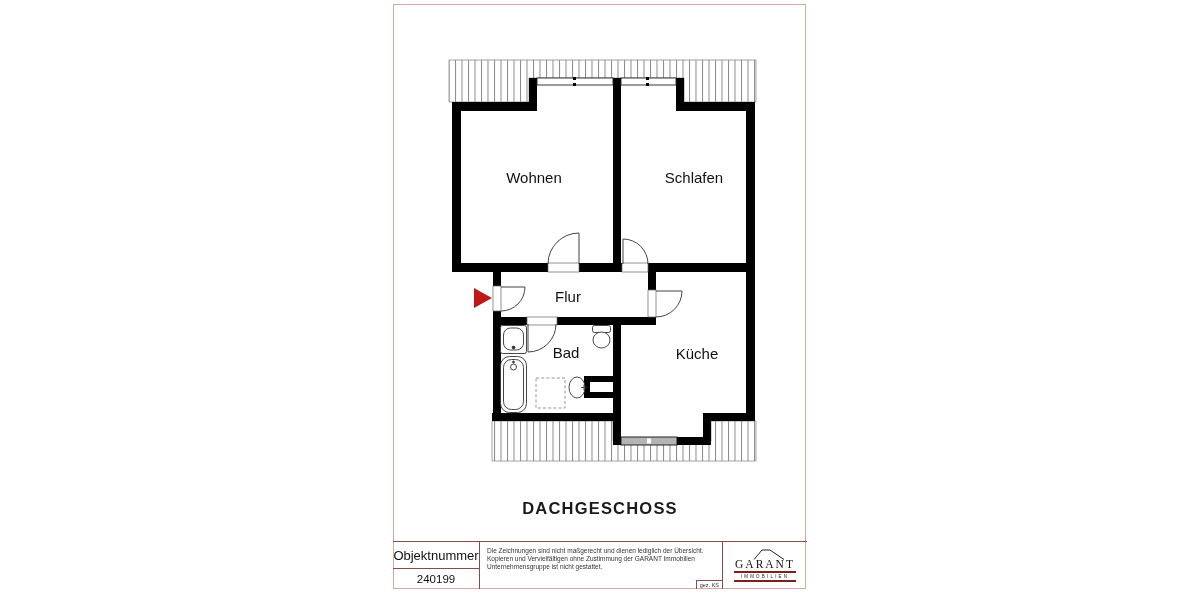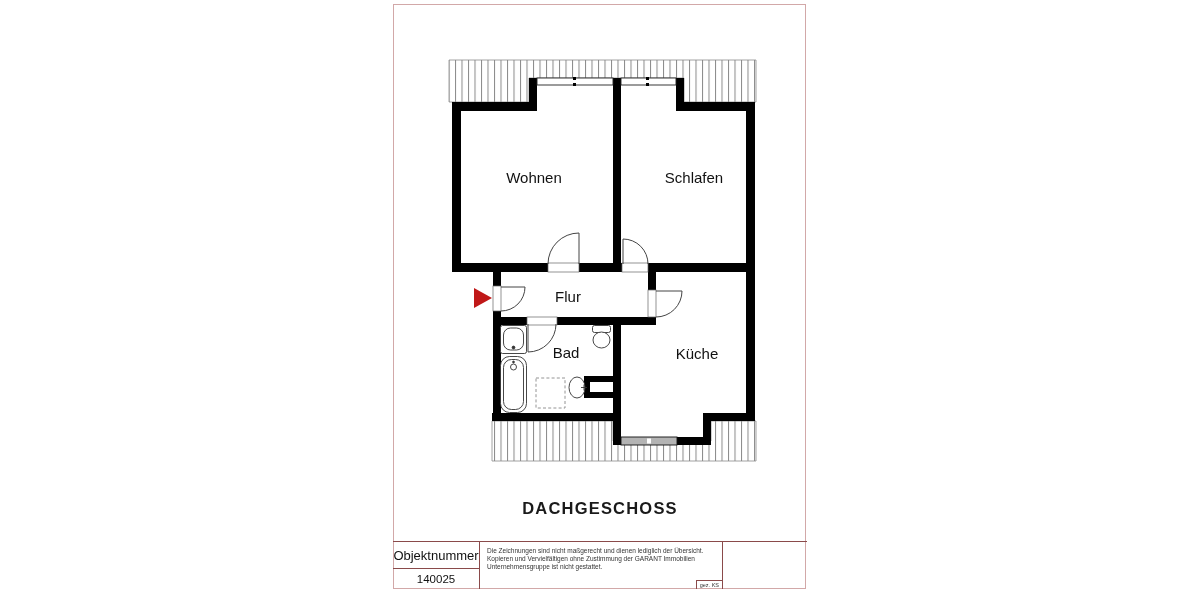--- a/index.html
+++ b/index.html
@@ -157,23 +157,34 @@
       <text x="566" y="358">Bad</text>
       <text x="697" y="359">Küche</text>
     </g>
   </svg>
 
   <div class="floor-title">DACHGESCHOSS</div>
 
   <div class="tblock">
     <div class="tcell cell-obj">
       <div class="obj-label">Objektnummer</div>
-      <div class="obj-value">140025</div>
+      <div class="obj-value">240199</div>
     </div>
     <div class="tcell cell-disc">
       <div class="disc-line">Die Zeichnungen sind nicht maßgerecht und dienen lediglich der Übersicht.</div>
       <div class="disc-line">Kopieren und Vervielfältigen ohne Zustimmung der GARANT Immobilien</div>
       <div class="disc-line">Unternehmensgruppe ist nicht gestattet.</div>
       <div class="sig-box">gez. KS</div>
     </div>
+    <div class="tcell cell-logo">
+      <div class="logo">
+        <svg class="logo-roof" width="32" height="11" viewBox="0 0 32 11">
+          <polyline points="1,10.5 9,1 17,1 31,10.5" fill="none" stroke="#222" stroke-width="1"></polyline>
+        </svg>
+        <div class="logo-brand">GARANT</div>
+        <div class="logo-rule" style="background: rgb(125, 31, 31);"></div>
+        <div class="logo-tagline">IMMOBILIEN</div>
+        <div class="logo-rule" style="background: rgb(125, 31, 31);"></div>
+      </div>
+    </div>
   </div>
 
 </div>
 
 </body></html>

